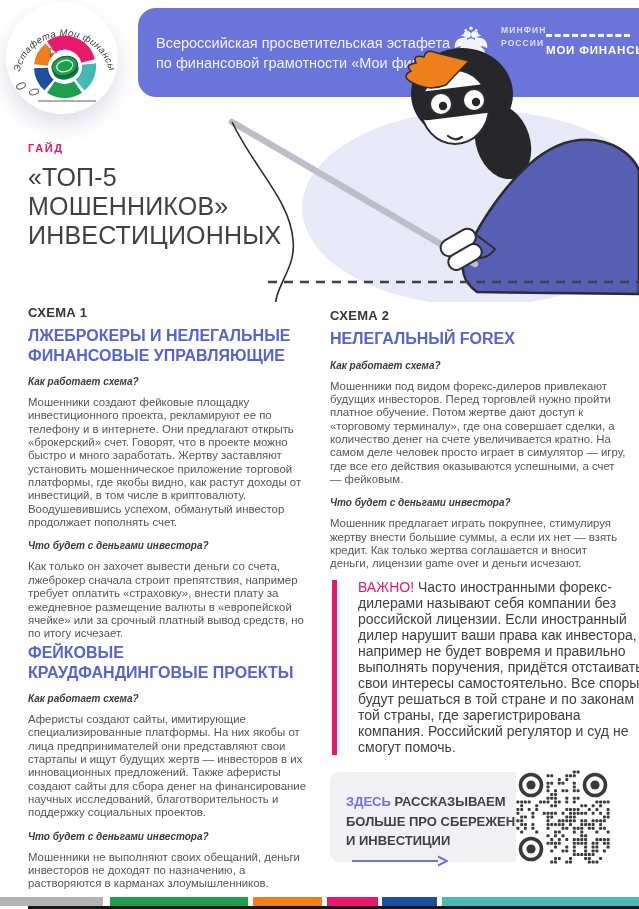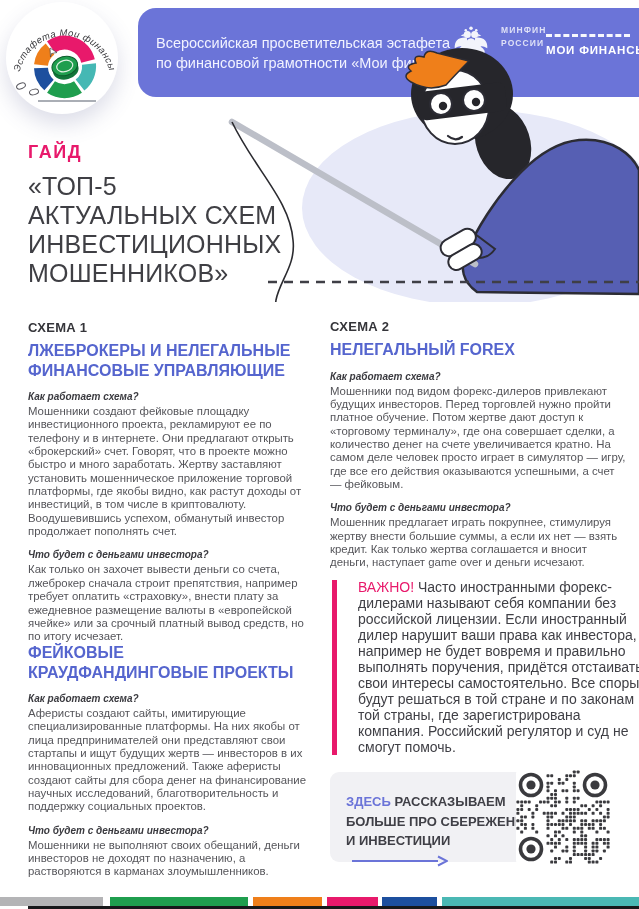--- a/index.html
+++ b/index.html
@@ -22,32 +22,32 @@
 
   
   .logo-circle{position:absolute;left:6px;top:2px;width:112px;height:112px;border-radius:50%;
                background:#fff;box-shadow:0 10px 22px rgba(80,85,140,.20);}
 
   
   .illu{position:absolute;left:215px;top:40px;width:424px;height:262px;pointer-events:none;}
 
   
   .title-block{position:absolute;left:28px;top:142px;width:300px;}
-  .kicker{font-size:18px;font-weight:700;color:#e8196b;letter-spacing:1.6px;margin-bottom:9px;}
+  .kicker{font-size:11px;font-weight:700;color:#e8196b;letter-spacing:1.6px;margin-bottom:9px;}
   .big-title{font-size:25px;font-weight:400;color:#3f3f44;line-height:29px;letter-spacing:.2px;}
 
   
   .scheme{position:absolute;}
-  .s1{left:28px;top:320px;width:286px;}
+  .s1{left:28px;top:305px;width:286px;}
   .s3{left:28px;top:637px;width:286px;}
-  .s2{left:330px;top:319px;width:298px;}
+  .s2{left:330px;top:308px;width:298px;}
   .scheme-label{font-size:13px;font-weight:700;color:#35353a;letter-spacing:.3px;}
   .scheme-head{margin-top:6px;font-size:16px;font-weight:700;color:#5565ce;line-height:1.22;white-space:pre-line;}
   .q{margin-top:11px;font-size:10px;font-weight:700;font-style:italic;color:#3b3b40;}
-  .a{margin-top:3px;font-size:11.4px;color:#55555a;line-height:1.17;}
+  .a{margin-top:9px;font-size:11.4px;color:#55555a;line-height:1.17;}
 
   
   .important{position:absolute;left:332px;top:580px;width:292px;border-left:5px solid #e8196b;
              padding-left:21px;font-size:14px;font-weight:400;color:#3f3f45;line-height:1.14;}
   .important .warn{color:#e8196b;}
 
   
   .qr-panel{position:absolute;left:330px;top:772px;width:276px;height:90px;background:#f1f1f4;border-radius:9px;}
   .qr-text{position:absolute;left:16px;top:20px;font-size:13px;font-weight:700;color:#3f3f46;line-height:1.5;width:200px;}
   .qr-text .here{color:#6b74d8;margin-top:7px;}
@@ -170,43 +170,42 @@
       <rect x="-32" y="-15" width="64" height="30" rx="2" fill="#ffffff" stroke="#2c2c34" stroke-width="2"></rect>
       <path d="M-31 -14 l-5 -5 M-36 -14 l5 -5" stroke="#2c2c34" stroke-width="1.2"></path>
       <text x="0" y="7" text-anchor="middle" font-size="19" font-weight="bold" font-style="italic" fill="#d62f50">500</text>
     </g>
   </svg>
 
   <div class="title-block">
     <div class="kicker">ГАЙД</div>
     <div class="big-title">
       <div>«ТОП-5</div>
-      <div>АКТУАЛЬНЫХ СХЕМ</div>
+      <div>МОШЕННИКОВ»</div>
       <div>ИНВЕСТИЦИОННЫХ</div>
-      <div>МОШЕННИКОВ»</div>
     </div>
   </div>
 
   <div class="scheme s1">
     <div class="scheme-label">СХЕМА 1</div>
     <div class="scheme-head">ЛЖЕБРОКЕРЫ И НЕЛЕГАЛЬНЫЕ
 ФИНАНСОВЫЕ УПРАВЛЯЮЩИЕ</div>
     <div class="q">Как работает схема?</div>
     <div class="a">Мошенники создают фейковые площадку инвестиционного проекта, рекламируют ее по телефону и в интернете. Они предлагают открыть «брокерский» счет. Говорят, что в проекте можно быстро и много заработать. Жертву заставляют установить мошенническое приложение торговой платформы, где якобы видно, как растут доходы от инвестиций, в том числе в криптовалюту. Воодушевившись успехом, обманутый инвестор продолжает пополнять счет.</div>
     <div class="q">Что будет с деньгами инвестора?</div>
     <div class="a">Как только он захочет вывести деньги со счета, лжеброкер сначала строит препятствия, например требует оплатить «страховку», внести плату за ежедневное размещение валюты в «европейской ячейке» или за срочный платный вывод средств, но по итогу исчезает.</div>
   </div>
 
   <div class="scheme s2">
     <div class="scheme-label">СХЕМА 2</div>
     <div class="scheme-head">НЕЛЕГАЛЬНЫЙ FOREX</div>
     <div class="q">Как работает схема?</div>
     <div class="a">Мошенники под видом форекс-дилеров привлекают будущих инвесторов. Перед торговлей нужно пройти платное обучение. Потом жертве дают доступ к «торговому терминалу», где она совершает сделки, а количество денег на счете увеличивается кратно. На самом деле человек просто играет в симулятор — игру, где все его действия оказываются успешными, а счет — фейковым.</div>
     <div class="q">Что будет с деньгами инвестора?</div>
-    <div class="a">Мошенник предлагает играть покрупнее, стимулируя жертву внести большие суммы, а если их нет — взять кредит. Как только жертва соглашается и вносит деньги, наступает game over и деньги исчезают.</div>
+    <div class="a">Мошенник предлагает играть покрупнее, стимулируя жертву внести большие суммы, а если их нет — взять кредит. Как только жертва соглашается и вносит деньги, лицензии game over и деньги исчезают.</div>
   </div>
 
   <div class="scheme s3">
     <div class="scheme-head">ФЕЙКОВЫЕ
 КРАУДФАНДИНГОВЫЕ ПРОЕКТЫ</div>
     <div class="q">Как работает схема?</div>
     <div class="a">Аферисты создают сайты, имитирующие специализированные платформы. На них якобы от лица предпринимателей они представляют свои стартапы и ищут будущих жертв — инвесторов в их инновационных предложений. Также аферисты создают сайты для сбора денег на финансирование научных исследований, благотворительность и поддержку социальных проектов.</div>
     <div class="q">Что будет с деньгами инвестора?</div>
     <div class="a">Мошенники не выполняют своих обещаний, деньги инвесторов не доходят по назначению, а растворяются в карманах злоумышленников.</div>
   </div>

